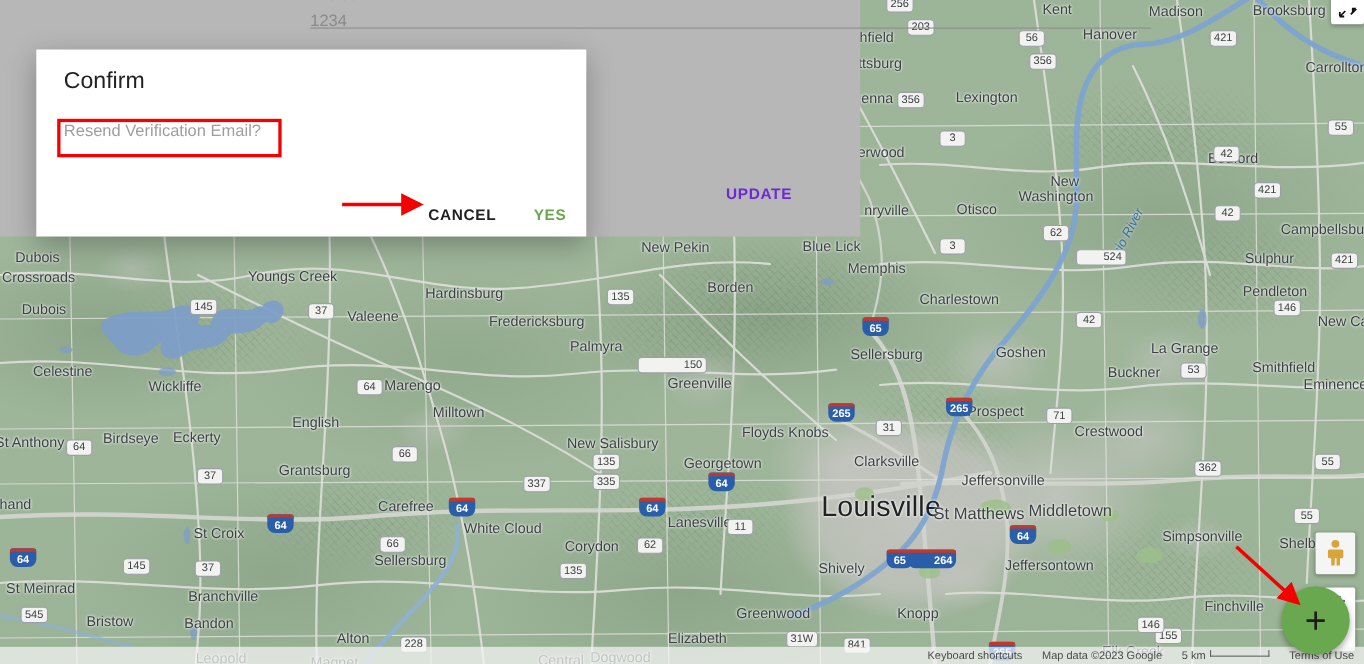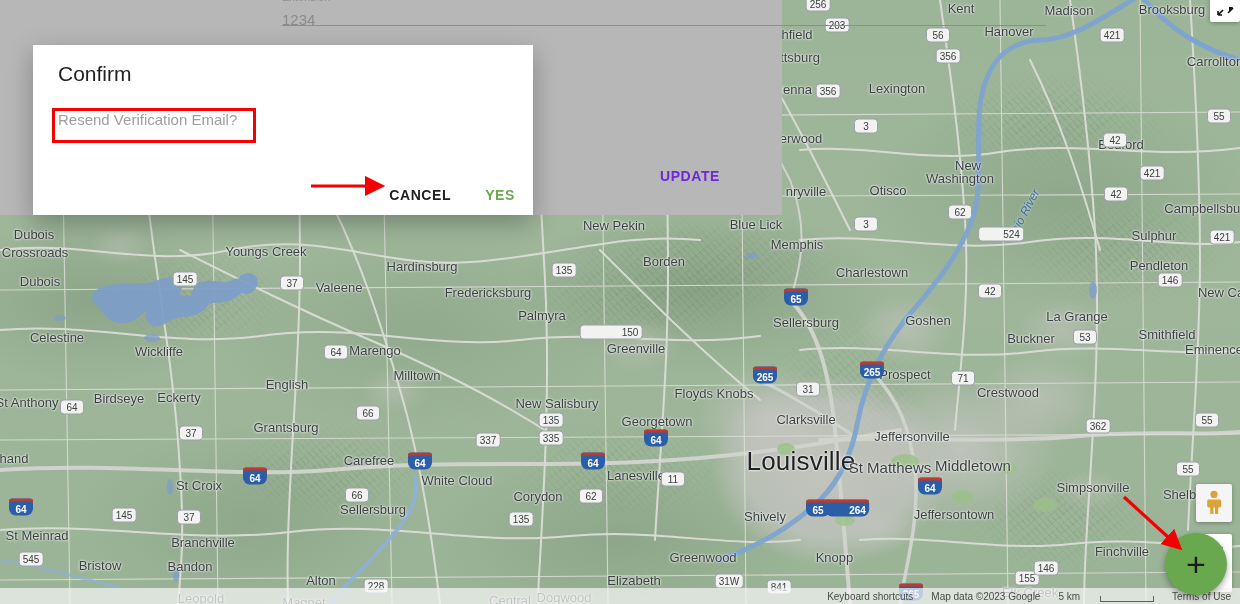--- a/index.html
+++ b/index.html
@@ -128,21 +128,21 @@
     font-family:"Liberation Sans", sans-serif;z-index:6;
   }
   .attrib{
     position:absolute;left:0;right:0;bottom:0;height:16px;
     display:flex;align-items:center;justify-content:flex-end;gap:0px;
     font-size:10px;color:#4a4a48;
     background:rgba(245,245,245,.72);
     font-family:"Liberation Sans", sans-serif;
   }
   .attrib span{padding:0 9px;}
-  .attrib .scale{display:flex;align-items:flex-end;gap:20px;padding:0 9px;}
+  .attrib .scale{display:flex;align-items:flex-start;gap:4px;padding:0 9px;}
   .scalebar{width:52px;height:5px;border:1px solid #5f6368;border-top:none;}
 
   
   .page-overlay{
     position:absolute;left:0;top:0;width:782px;height:215px;
     background:#b7b7b7;z-index:10;
   }
   .field-ext{position:absolute;left:282px;top:-9px;width:300px;}
   .field-ext .flabel{font-size:11px;color:#8e8e8e;}
   .field-ext .fvalue{font-size:15px;color:#8a8a8a;margin-top:8px;}
@@ -415,21 +415,21 @@
         <div class="shield us" style="left: 357px; top: 495px;">66</div>
         <div class="shield us" style="left: 591px; top: 496px;">62</div>
         <div class="shield us" style="left: 521px; top: 519px;">135</div>
         <div class="shield i" style="left: 818px; top: 508px;">65</div>
         <div class="shield i" style="left: 847px; top: 508px; padding-left: 24px;">264</div>
         <div class="shield us" style="left: 31px; top: 559px;">545</div>
         <div class="shield us" style="left: 376px; top: 586px;">228</div>
         <div class="shield us" style="left: 729px; top: 581px;">31W</div>
         <div class="shield us" style="left: 779px; top: 587px;">841</div>
         <div class="shield i" style="left: 911px; top: 592px;">265</div>
-        <div class="shield us" style="left: 1027px; top: 578px;">155</div>
+        <div class="shield us" style="left: 1062px; top: 578px;">155</div>
         <div class="shield us" style="left: 1046px; top: 568px;">146</div>
       </div>
 
     <div class="fullscreen-btn">
       <svg width="19" height="15" viewBox="0 0 19 15">
         <path d="M2 11 L7 6 M2 11 L2 7 M2 11 L6 11" stroke="#111" stroke-width="1.6" fill="none"></path>
         <path d="M13 3 L13 8 L17 3 Z" fill="#111"></path>
         <path d="M12 9 L17 4" stroke="#111" stroke-width="1.6"></path>
       </svg>
     </div>

